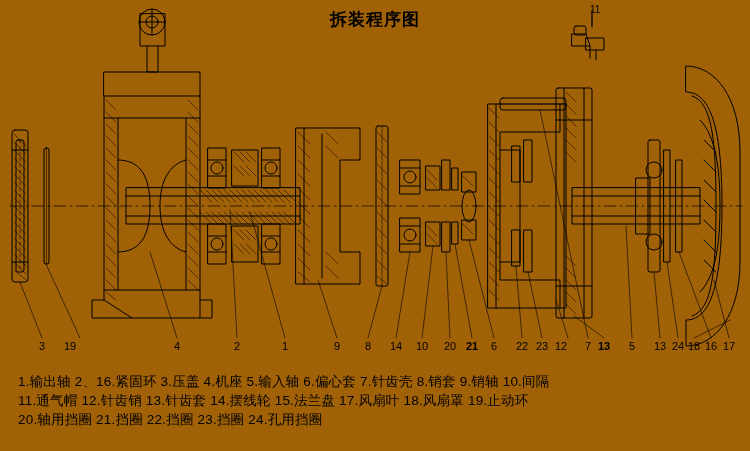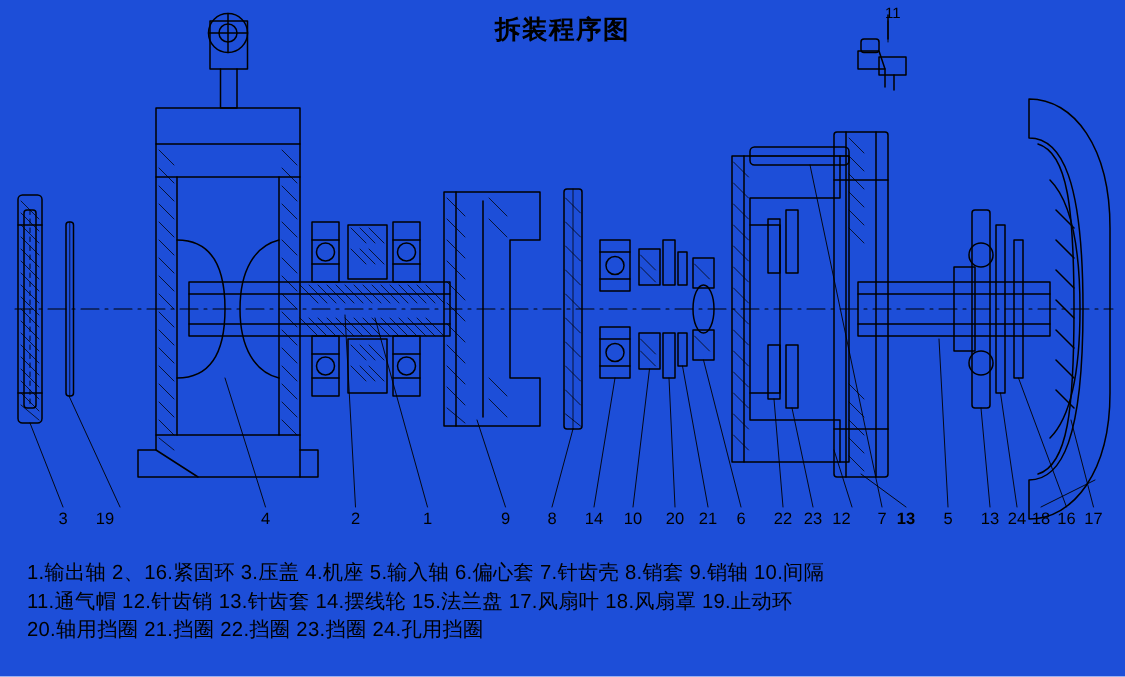--- a/index.html
+++ b/index.html
@@ -7,21 +7,21 @@
     padding: 0;
     background: #ffffff;
   }
   body {
     font-family: "Liberation Sans", sans-serif;
   }
   #page {
     position: relative;
     width: 750px;
     height: 451px;
-    background: #1d4ed8;
+    background: #a16207;
     overflow: hidden;
   }
   #title {
     position: absolute;
     left: 0;
     top: 8px;
     width: 750px;
     text-align: center;
     font-size: 17px;
     font-weight: bold;
@@ -473,21 +473,21 @@
     <span class="callout" style="left:42px;">3</span>
     <span class="callout" style="left:70px;">19</span>
     <span class="callout" style="left:177px;">4</span>
     <span class="callout" style="left:237px;">2</span>
     <span class="callout" style="left:285px;">1</span>
     <span class="callout" style="left:337px;">9</span>
     <span class="callout" style="left:368px;">8</span>
     <span class="callout" style="left:396px;">14</span>
     <span class="callout" style="left:422px;">10</span>
     <span class="callout" style="left:450px;">20</span>
-    <span class="callout" style="left:472px;">21</span>
+    <span class="callout" style="left:472px;font-weight:bold;">21</span>
     <span class="callout" style="left:494px;">6</span>
     <span class="callout" style="left:522px;text-align:right;">22</span>
     <span class="callout" style="left:542px;text-align:center;">23</span>
     <span class="callout" style="left:561px;">12</span>
     <span class="callout" style="left:588px;">7</span>
     <span class="callout" style="left:604px;font-weight:bold;">13</span>
     <span class="callout" style="left:632px;">5</span>
     <span class="callout" style="left:660px;">13</span>
     <span class="callout" style="left:678px;">24</span>
     <span class="callout" style="left:694px;">18</span>

